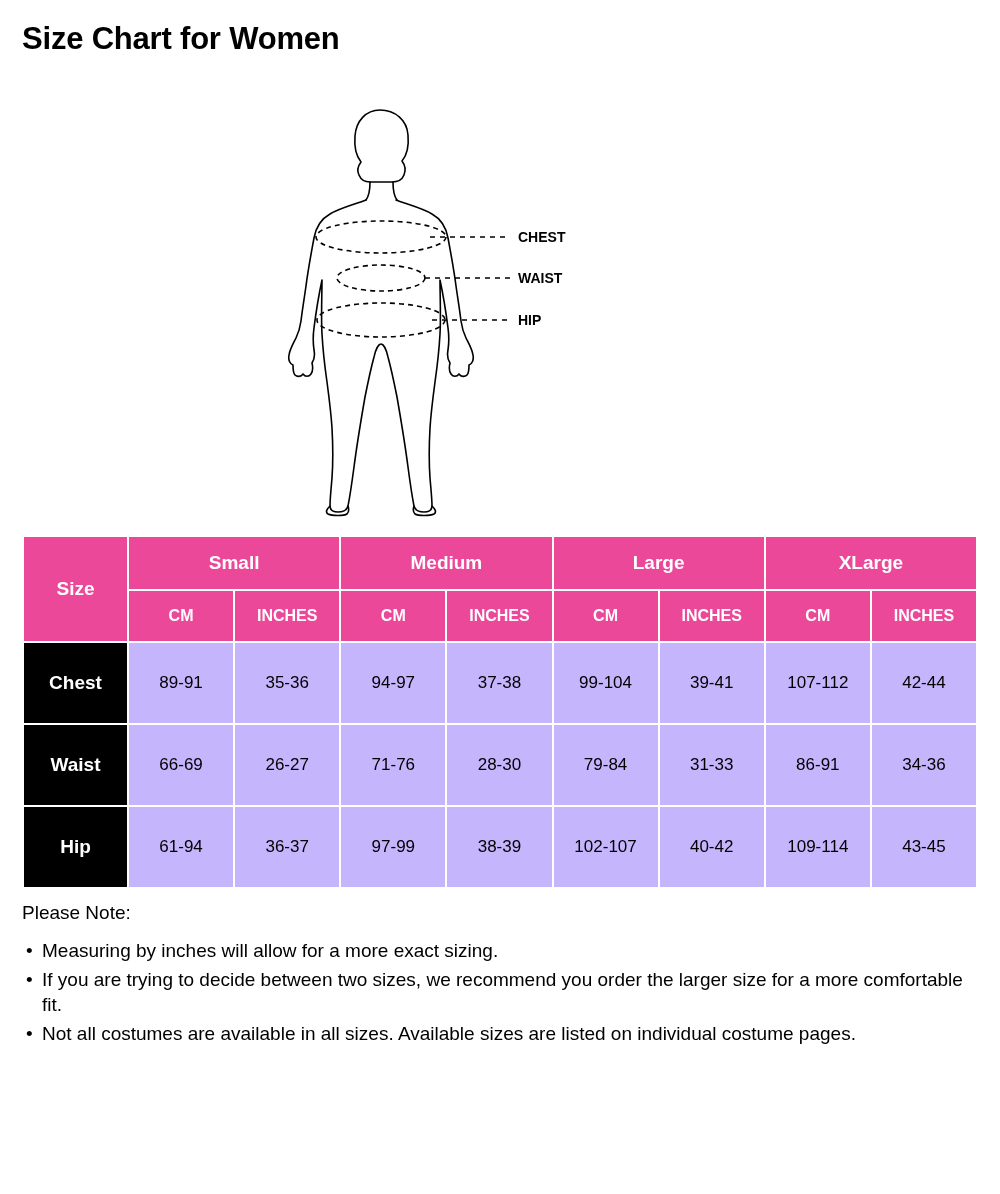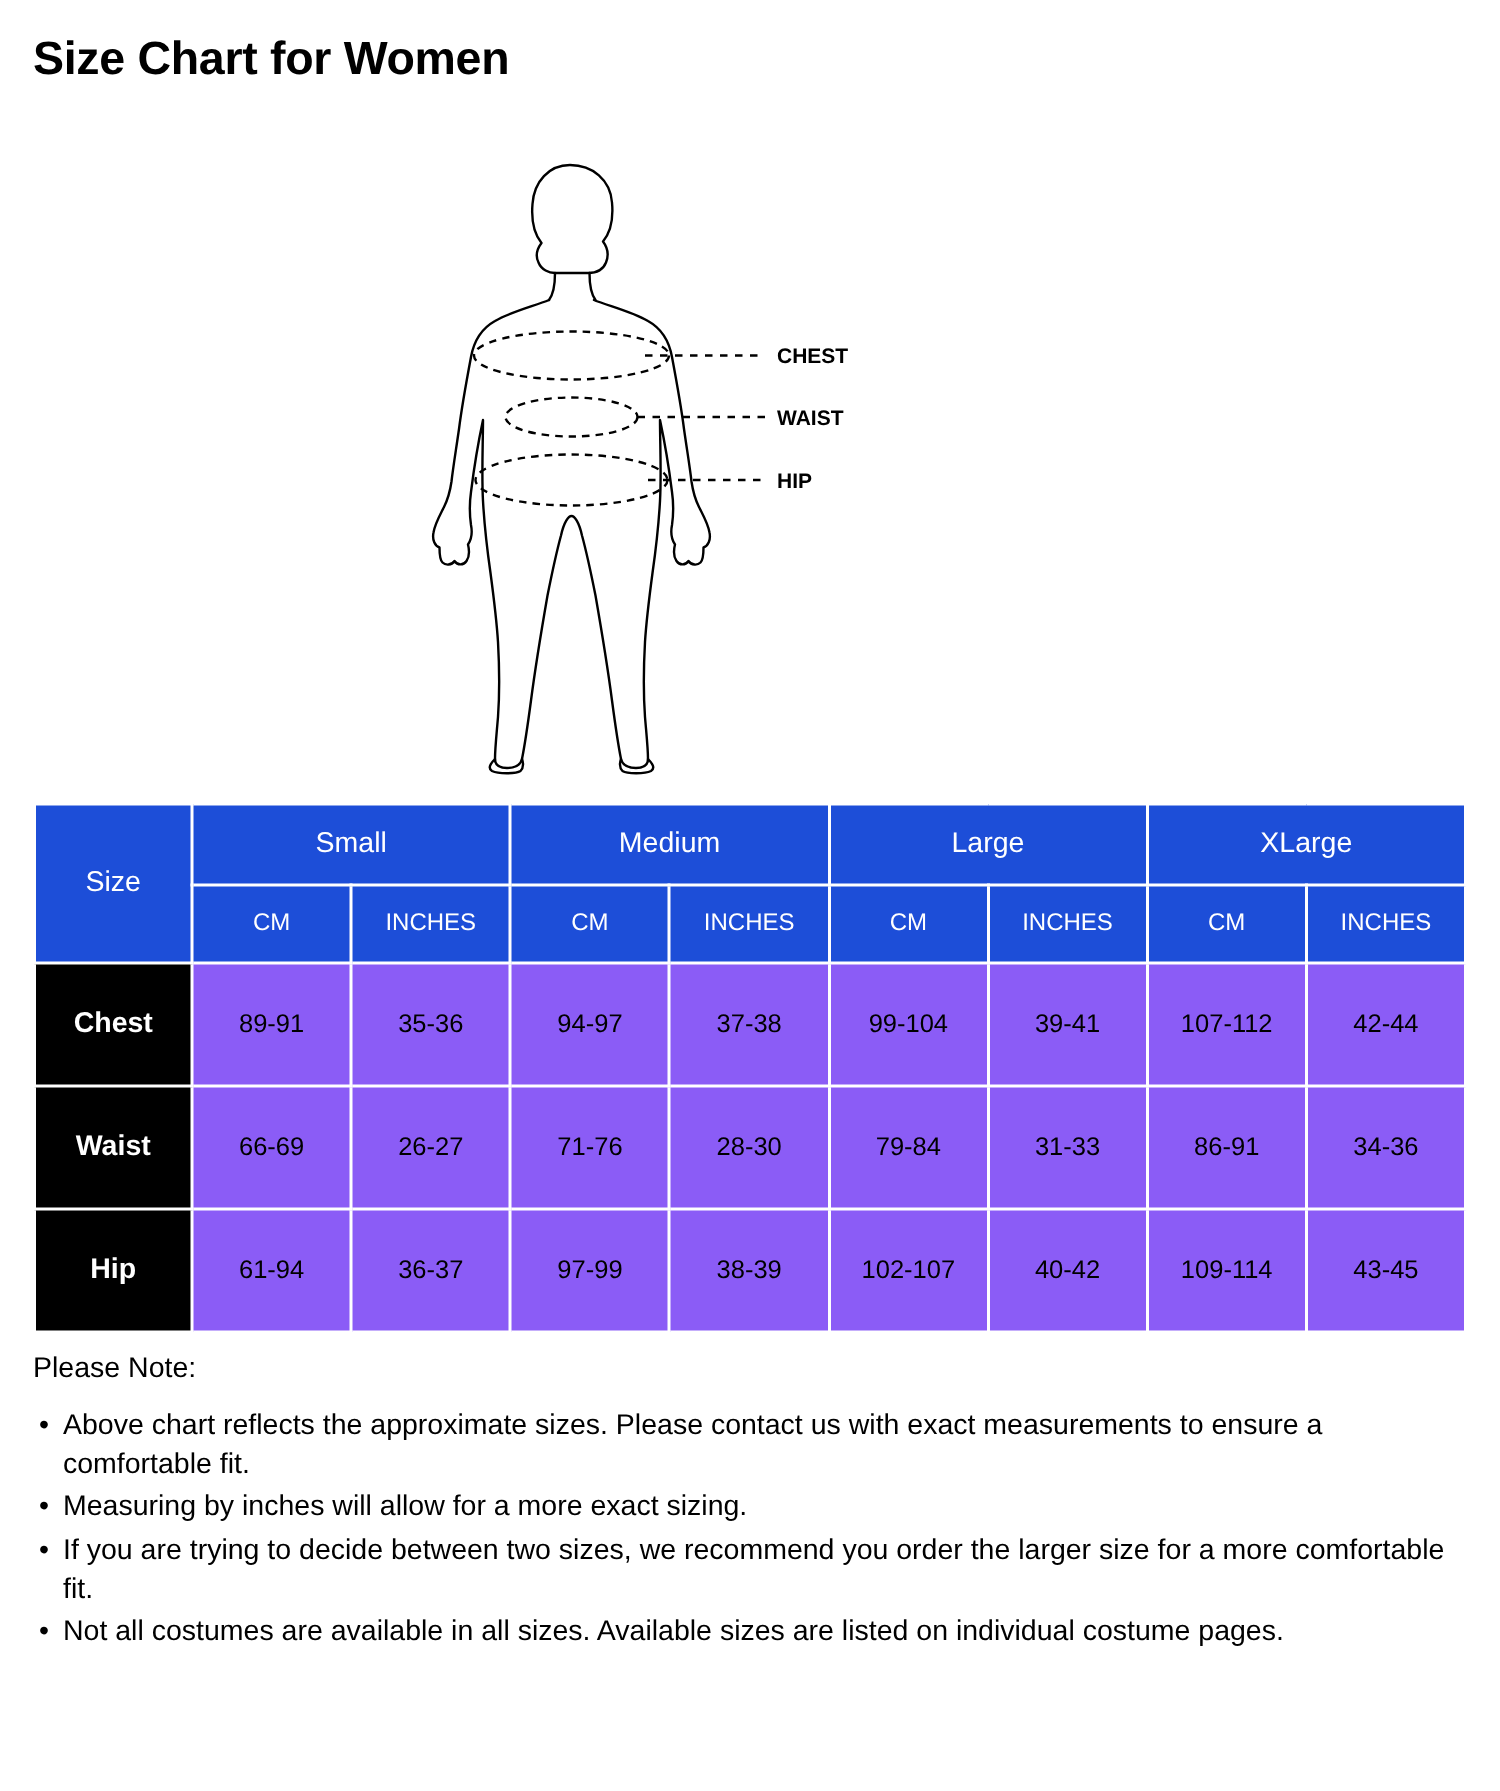--- a/index.html
+++ b/index.html
@@ -46,23 +46,23 @@
     margin-top: 8px;
     table-layout: fixed;
   }
   table.size-table td, table.size-table th {
     border: 2px solid #ffffff;
     text-align: center;
     vertical-align: middle;
     padding: 0;
   }
   .hdr {
-    background: #1d4ed8;
+    background: #ec4899;
     color: #ffffff;
-    font-weight: normal;
+    font-weight: bold;
   }
   .hdr-size {
     font-size: 19px;
     width: 103px;
   }
   .hdr-group {
     font-size: 19px;
     height: 52px;
   }
   .hdr-unit {
@@ -70,21 +70,21 @@
     height: 50px;
   }
   .row-label {
     background: #000000;
     color: #ffffff;
     font-weight: bold;
     font-size: 19px;
     height: 80px;
   }
   .cell {
-    background: #8b5cf6;
+    background: #c4b5fd;
     color: #000000;
     font-size: 17px;
     height: 80px;
   }
   .notes {
     margin-top: 14px;
     font-size: 19px;
     line-height: 1.0;
   }
   .notes-title {
@@ -222,20 +222,19 @@
       <td class="cell">40-42</td>
       <td class="cell">109-114</td>
       <td class="cell">43-45</td>
     </tr>
   </tbody>
     </table>
 
   <div class="notes">
     <div class="notes-title">Please Note:</div>
     <ul class="note-list">
-      <li>Above chart reflects the approximate sizes. Please contact us with exact measurements to ensure a comfortable fit.</li>
       <li>Measuring by inches will allow for a more exact sizing.</li>
       <li>If you are trying to decide between two sizes, we recommend you order the larger size for a more comfortable fit.</li>
       <li>Not all costumes are available in all sizes. Available sizes are listed on individual costume pages.</li>
     </ul>
   </div>
 
 </div>
 
 </body></html>

